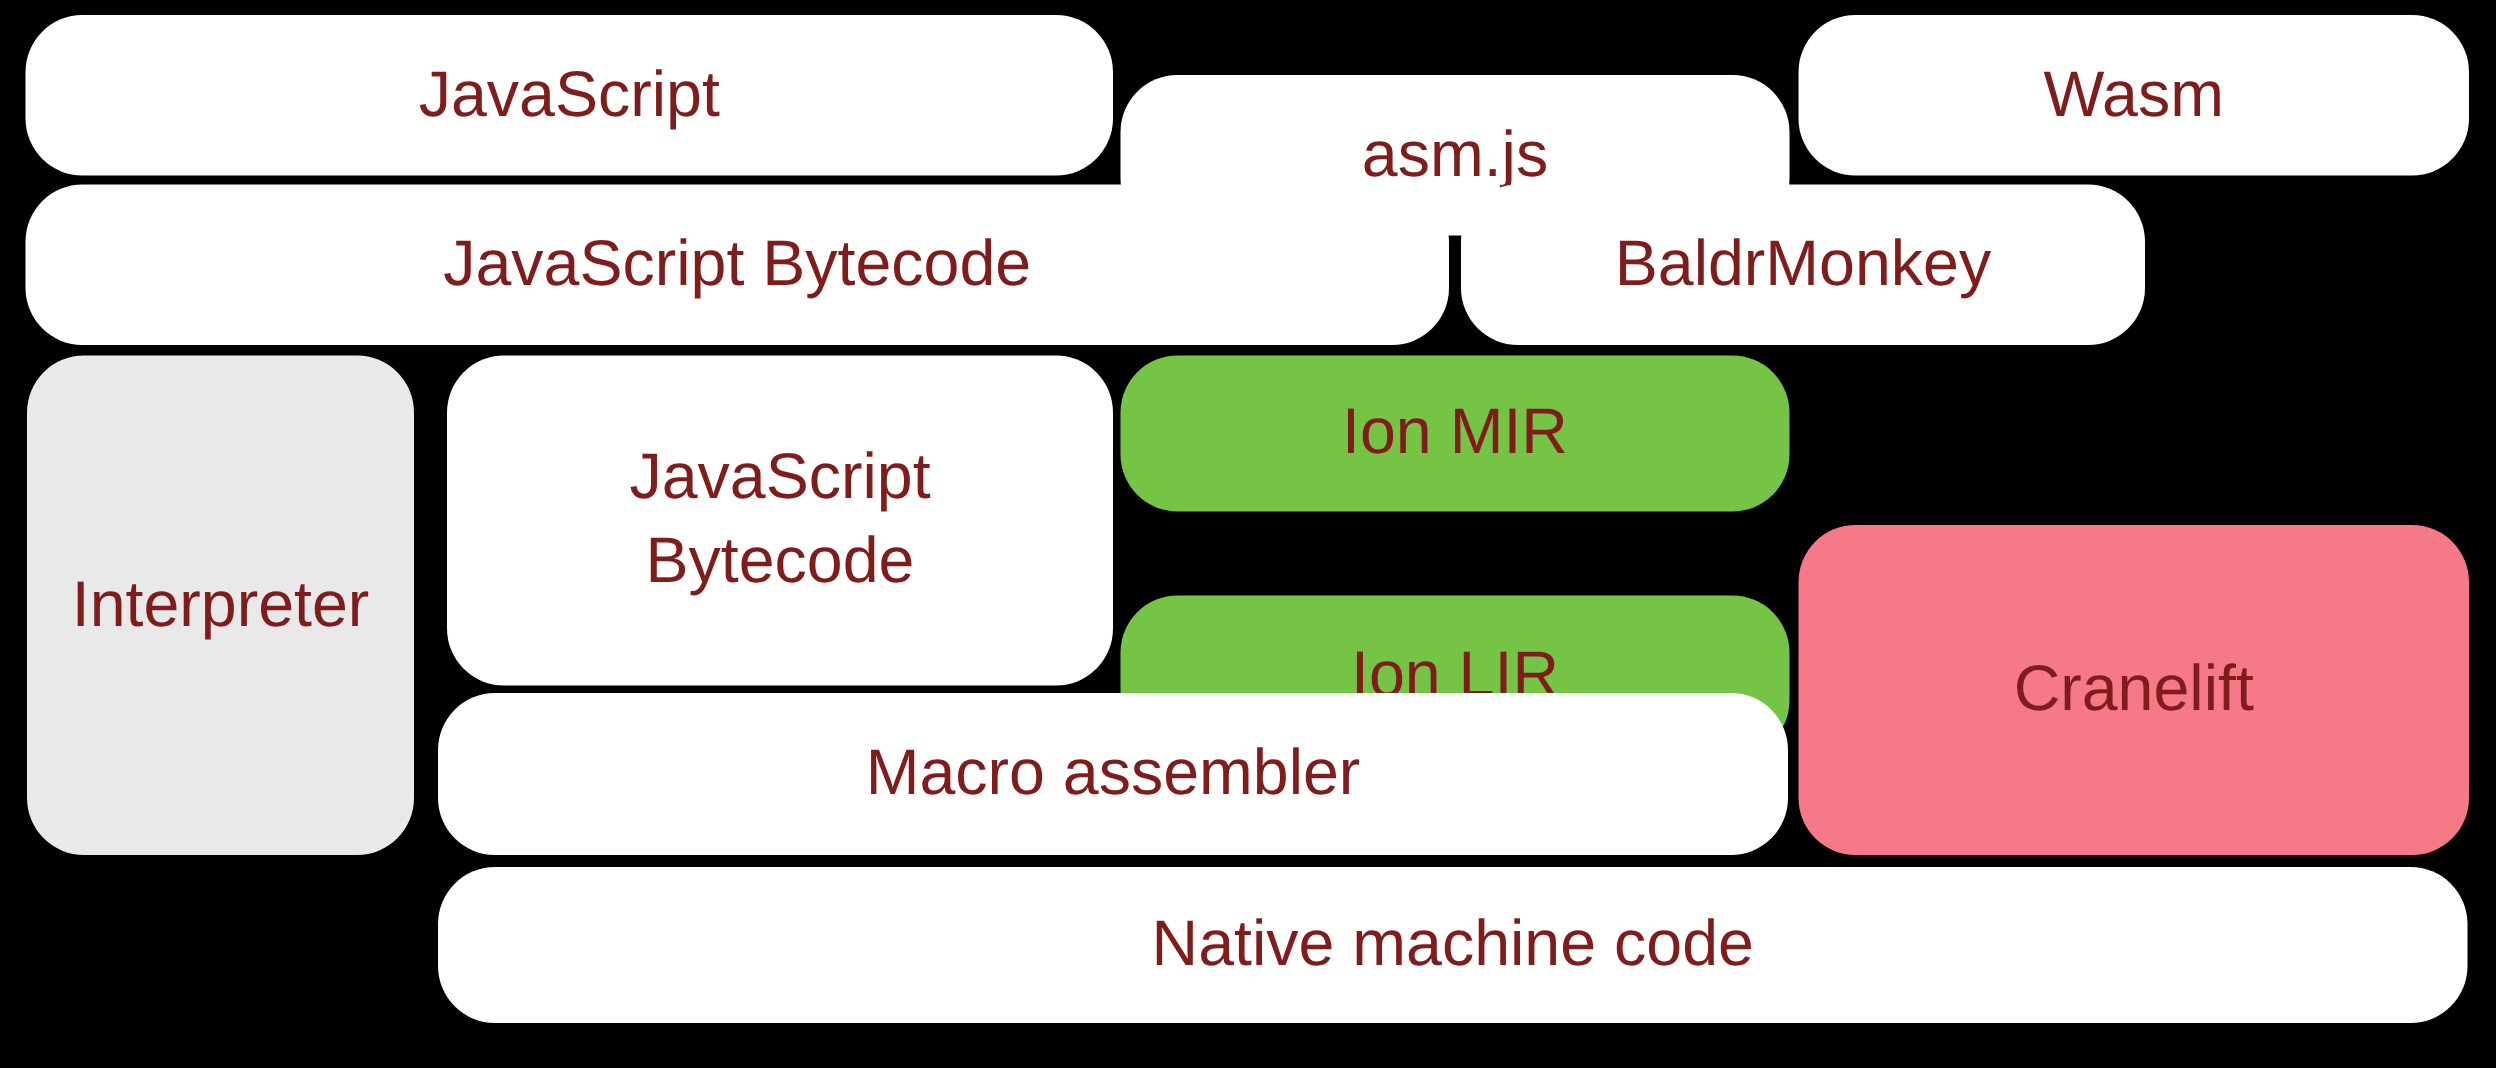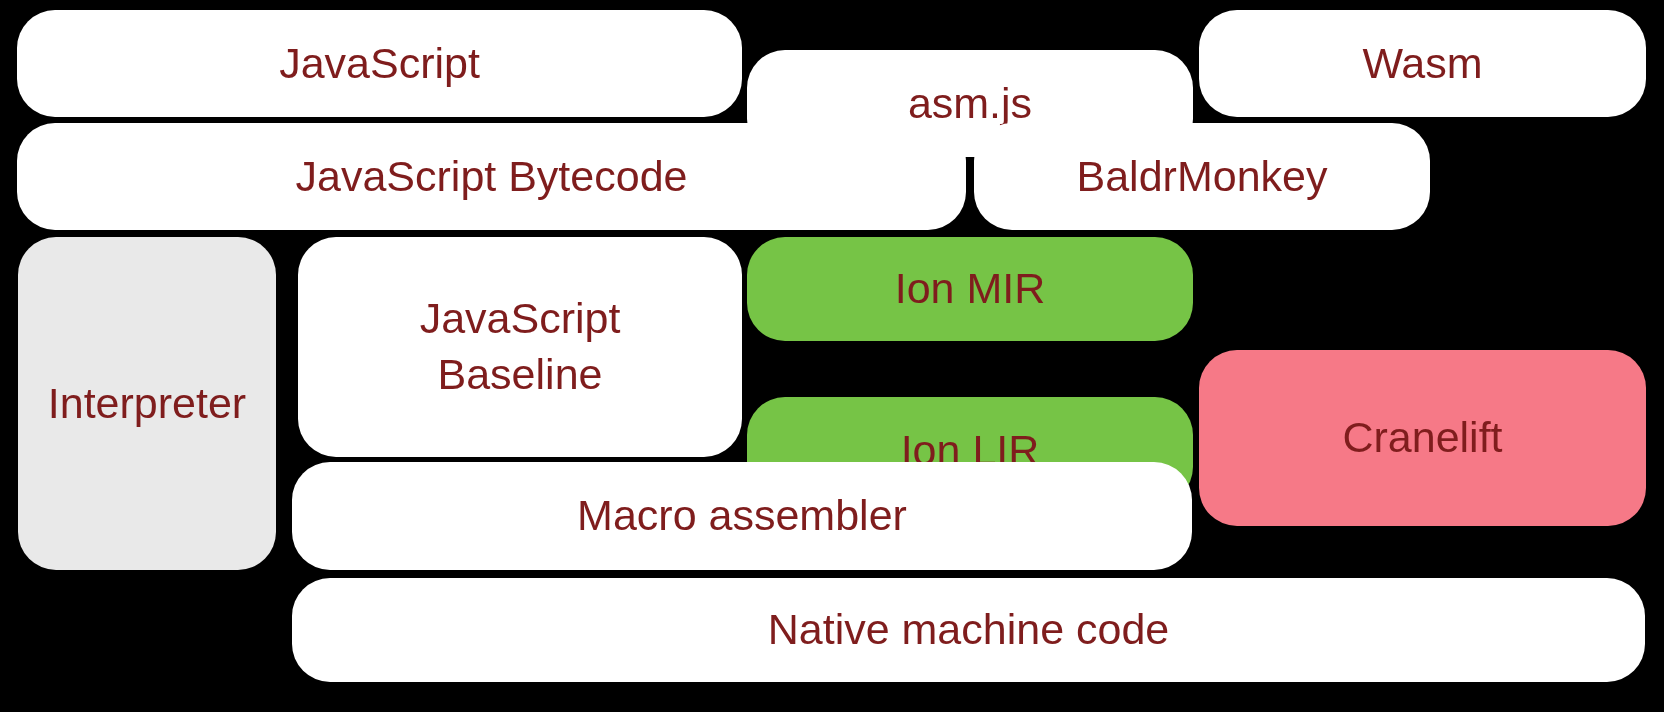--- a/index.html
+++ b/index.html
@@ -35,21 +35,21 @@
 
   .b-javascript          { left: 17px;   top: 10px;  width: 725px;  height: 107px; }
   .b-asmjs               { left: 747px;  top: 10px;  width: 446px;  height: 107px; margin-top: 40px; }
   .b-wasm                { left: 1199px; top: 10px;  width: 447px;  height: 107px; }
   .b-bytecode            { left: 17px;   top: 123px; width: 949px;  height: 107px; }
   .b-baldrmonkey         { left: 974px;  top: 123px; width: 456px;  height: 107px; }
   .b-interpreter         { left: 18px;   top: 237px; width: 258px;  height: 333px; }
   .b-baseline            { left: 298px;  top: 237px; width: 444px;  height: 220px; }
   .b-ion-mir             { left: 747px;  top: 237px; width: 446px;  height: 104px; }
   .b-ion-lir             { left: 747px;  top: 349px; width: 446px;  height: 108px; margin-top: 48px; }
-  .b-cranelift           { left: 1199px; top: 350px; width: 447px;  height: 176px; }
+  .b-cranelift           { left: 1199px; top: 350px; width: 447px;  height: 220px; }
   .b-macro-assembler     { left: 292px;  top: 462px; width: 900px;  height: 108px; }
   .b-native-machine-code { left: 292px;  top: 578px; width: 1353px; height: 104px; }
 </style>
 </head>
 <body>
 
 <div class="canvas">
 
   <div class="box fill-white b-javascript">
     <span>JavaScript</span>
@@ -70,21 +70,21 @@
   <div class="box fill-white b-baldrmonkey">
     <span>BaldrMonkey</span>
   </div>
 
   <div class="box fill-gray b-interpreter">
     <span>Interpreter</span>
   </div>
 
   <div class="box fill-white b-baseline">
     <span>JavaScript</span>
-    <span>Baseline</span>
+    <span>Bytecode</span>
   </div>
 
   <div class="box fill-green b-ion-mir">
     <span>Ion MIR</span>
   </div>
 
   <div class="box fill-green b-ion-lir">
     <span>Ion LIR</span>
   </div>
 

